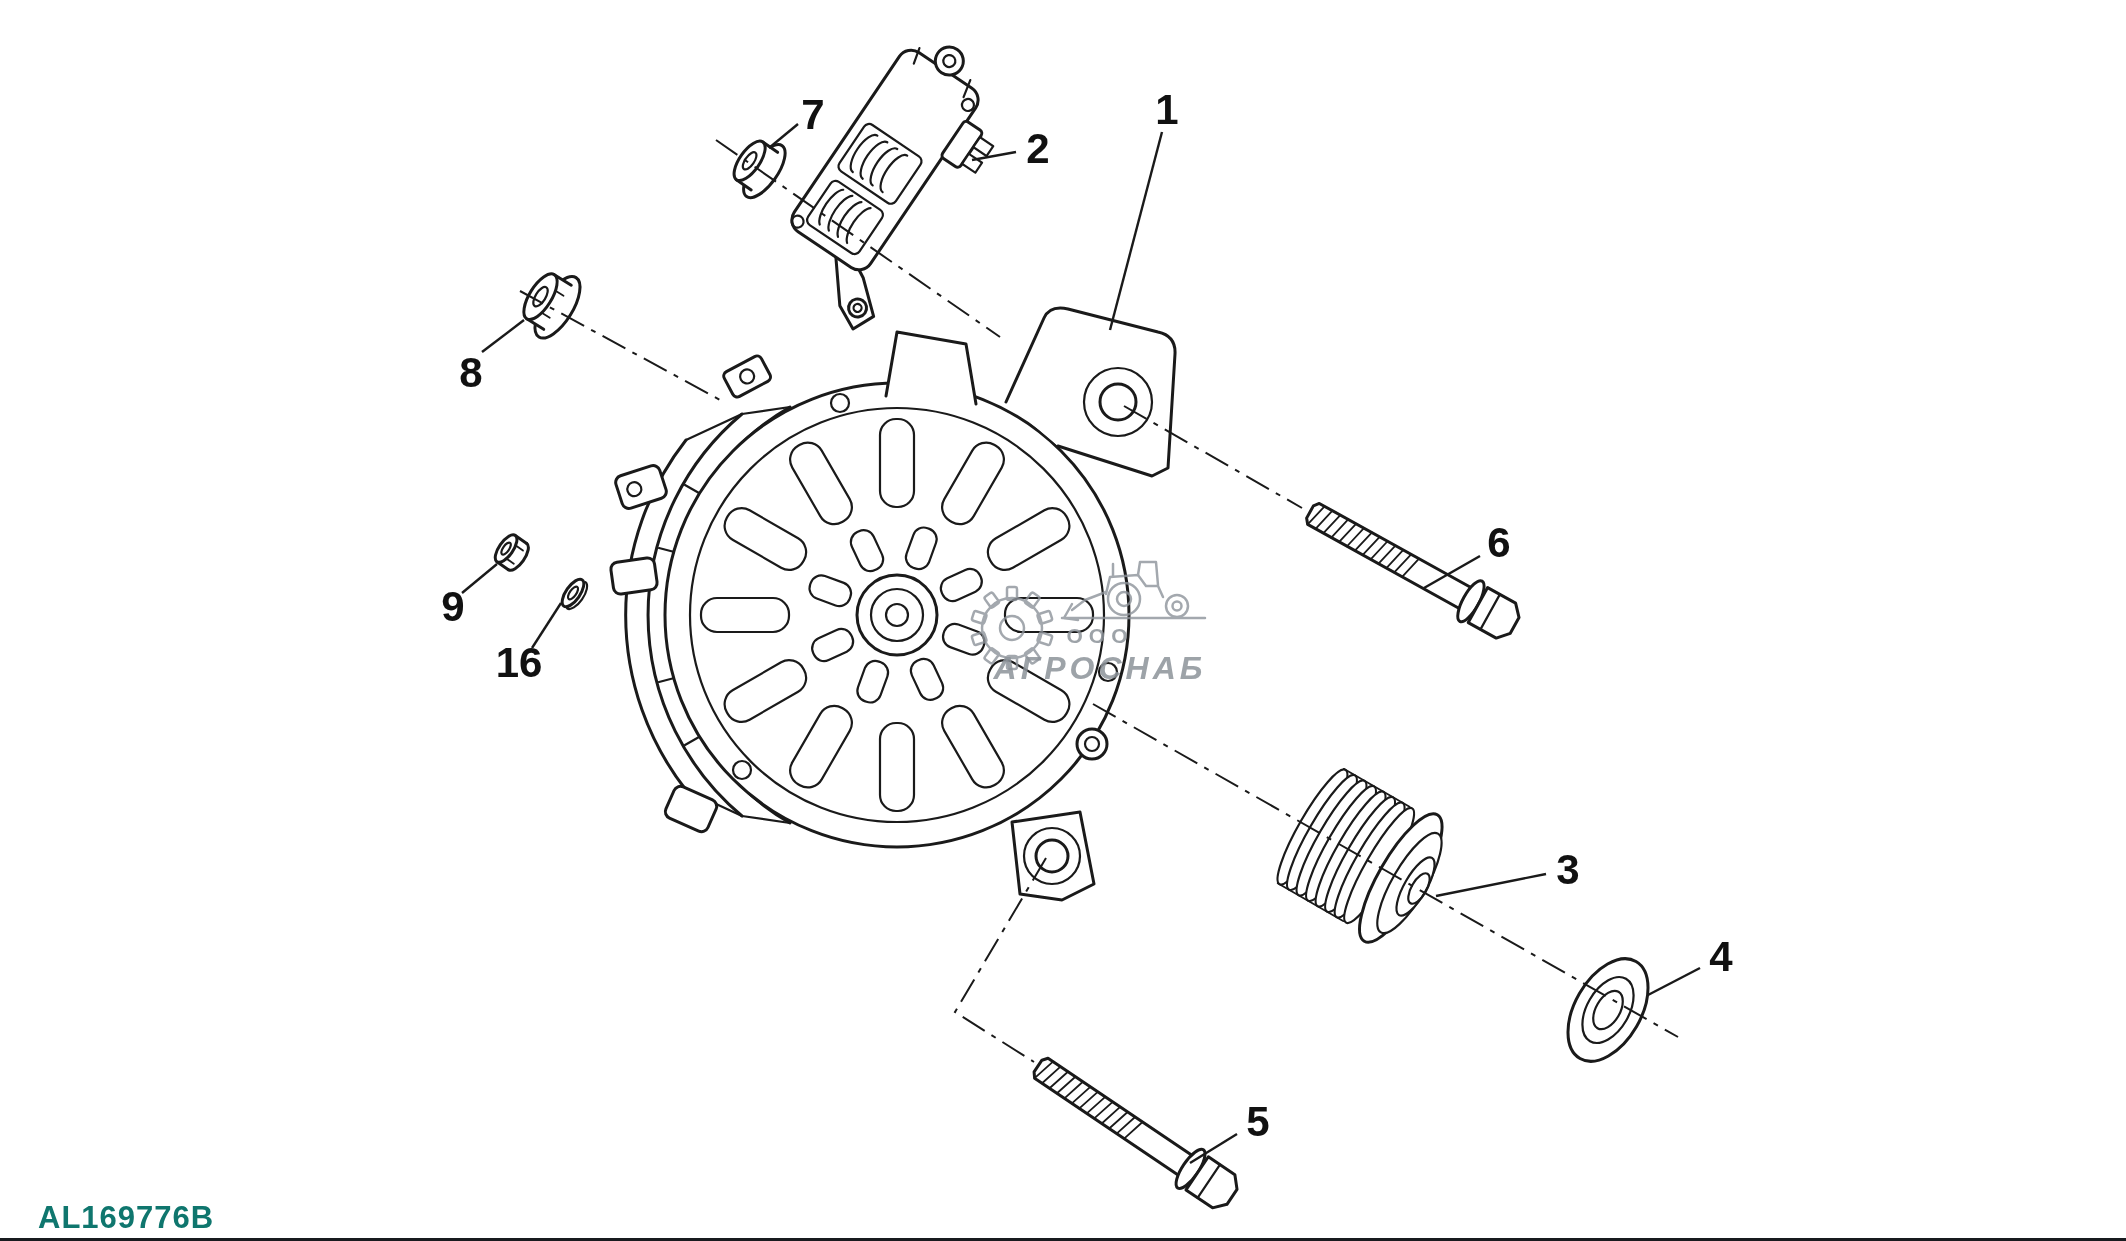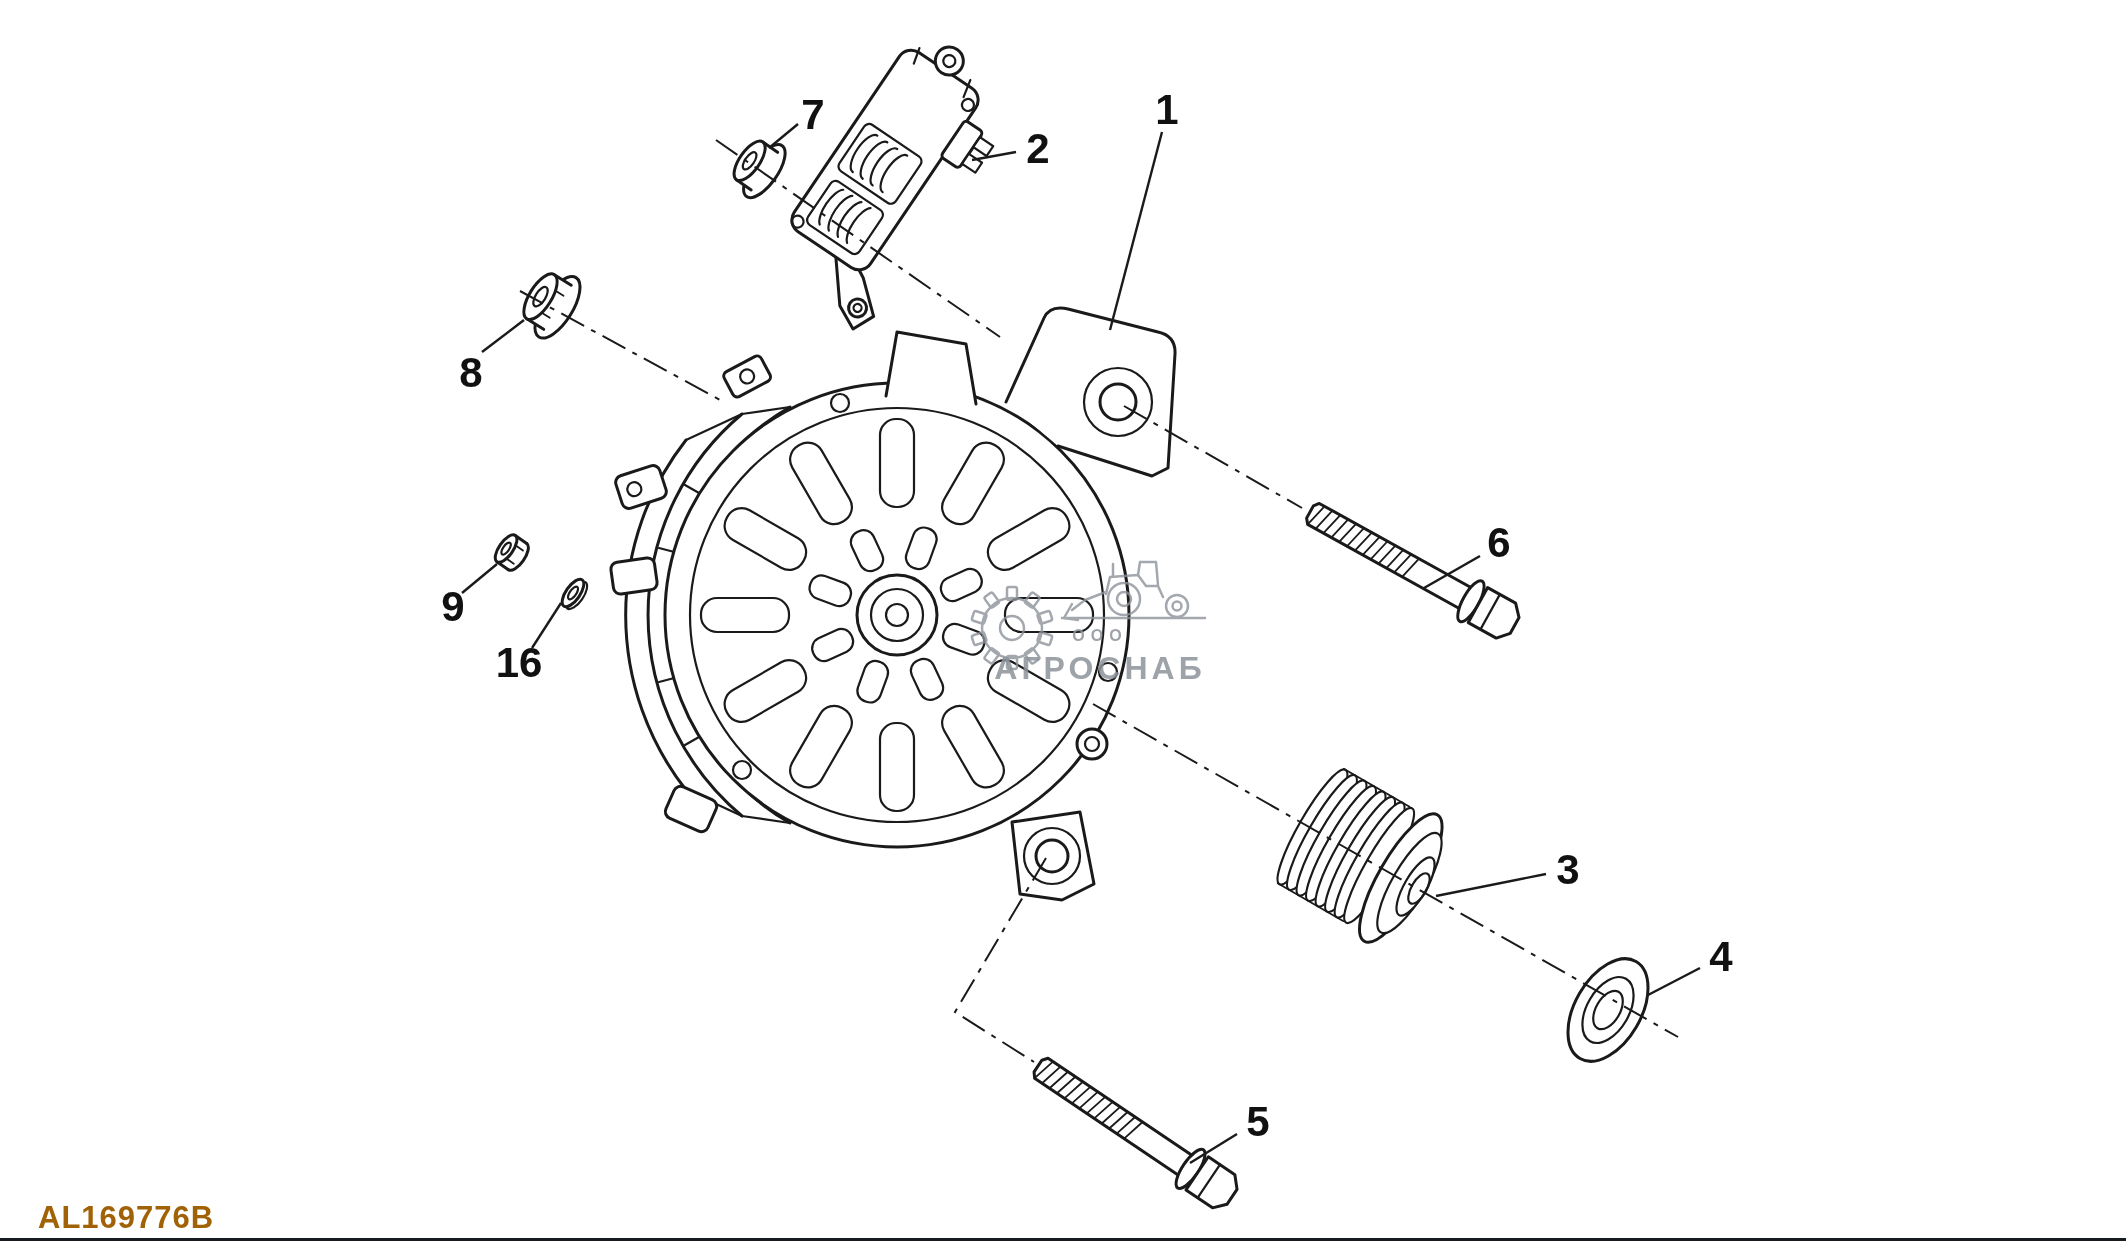--- a/index.html
+++ b/index.html
@@ -19,25 +19,25 @@
   .dash { fill:none; stroke:#1a1a1a; stroke-width:2; stroke-dasharray:26 8 5 8; }
   .lead { fill:none; stroke:#1a1a1a; stroke-width:2.4; }
   .wm   { fill:none; stroke:#8d939a; stroke-width:2.5; stroke-linecap:round; stroke-linejoin:round; opacity:.8; }
 
   .callout {
     position:absolute; transform:translate(-50%,-50%);
     font-weight:bold; font-size:42px; color:#111;
   }
   .figure-code {
     position:absolute; left:38px; top:1200px;
-    font-weight:bold; font-size:31px; color:#a16207; letter-spacing:1px;
+    font-weight:bold; font-size:31px; color:#0f766e; letter-spacing:1px;
   }
   .wm-text { position:absolute; transform:translate(-50%,-50%); color:#8d939a; opacity:.85; white-space:nowrap; }
-  .wm-ooo  { font-size:16px; font-weight:bold; letter-spacing:6px; }
-  .wm-name { font-size:32px; font-weight:bold; letter-spacing:4px; }
+  .wm-ooo  { font-size:21px; font-weight:bold; letter-spacing:6px; }
+  .wm-name { font-size:32px; font-weight:bold; letter-spacing:4px;font-style:italic; }
   .bottom-rule { position:absolute; left:0; right:0; bottom:0; height:3px; background:#181b1f; }
 </style>
 </head>
 <body>
 
 <div class="stage">
 
   <svg class="drawing-svg" viewBox="0 0 2126 1241" xmlns="http://www.w3.org/2000/svg">
 
     <g>

